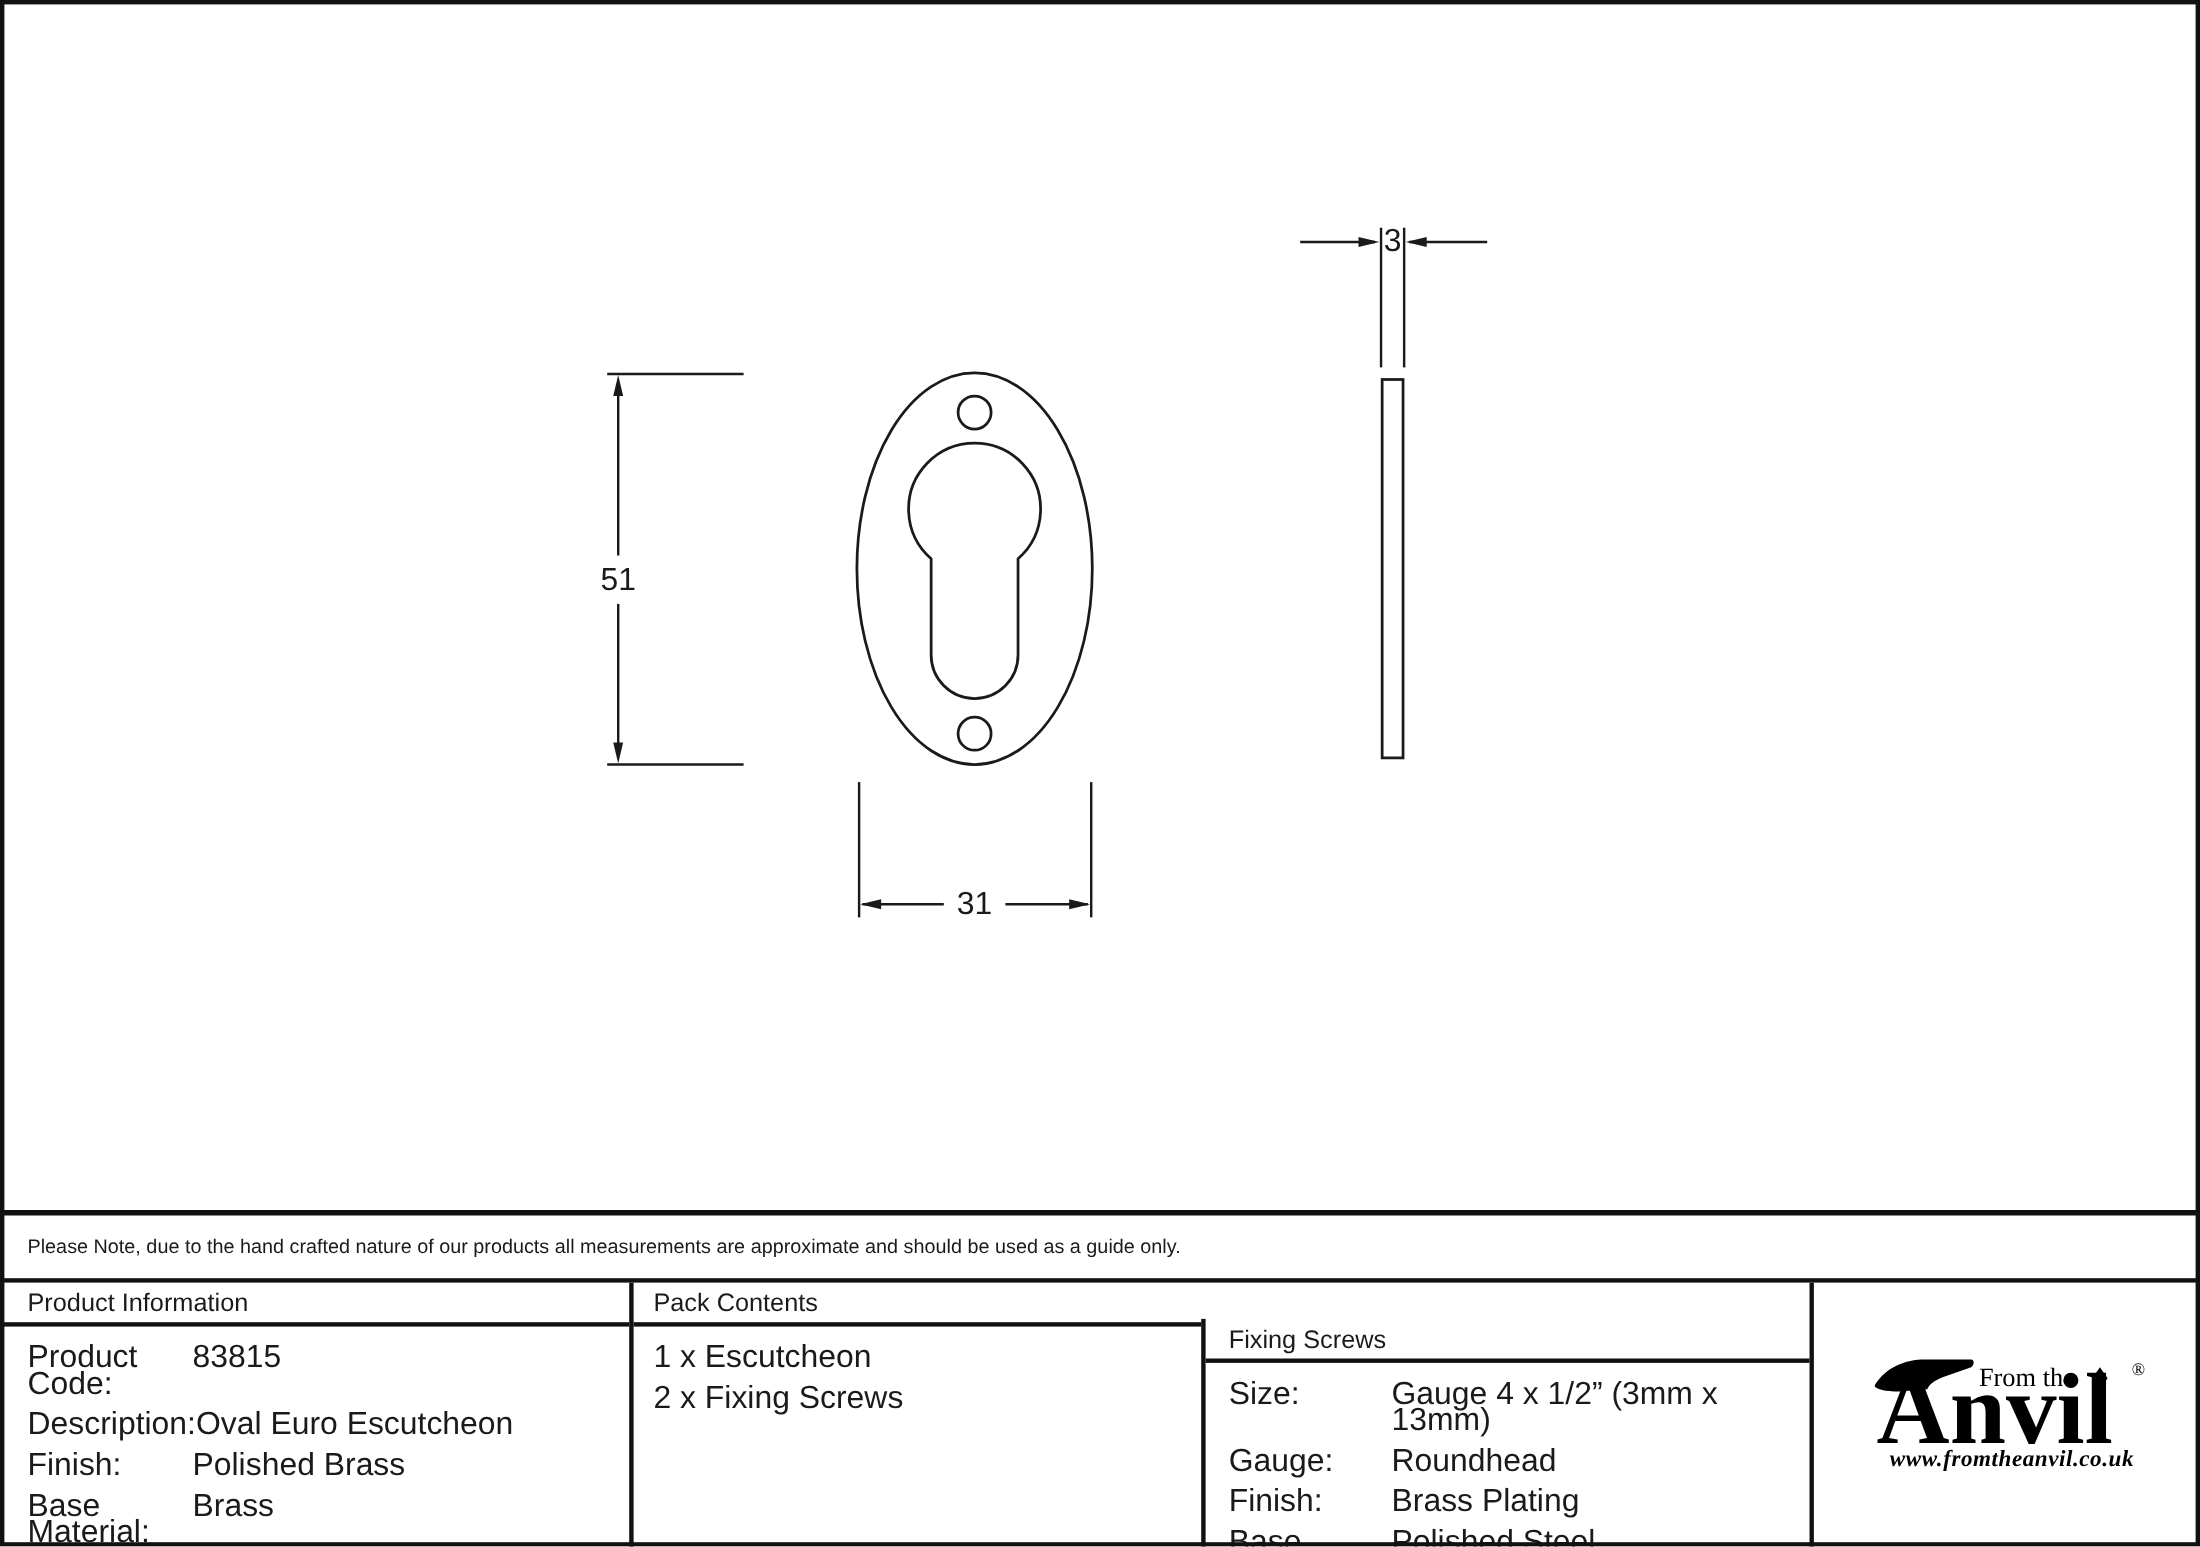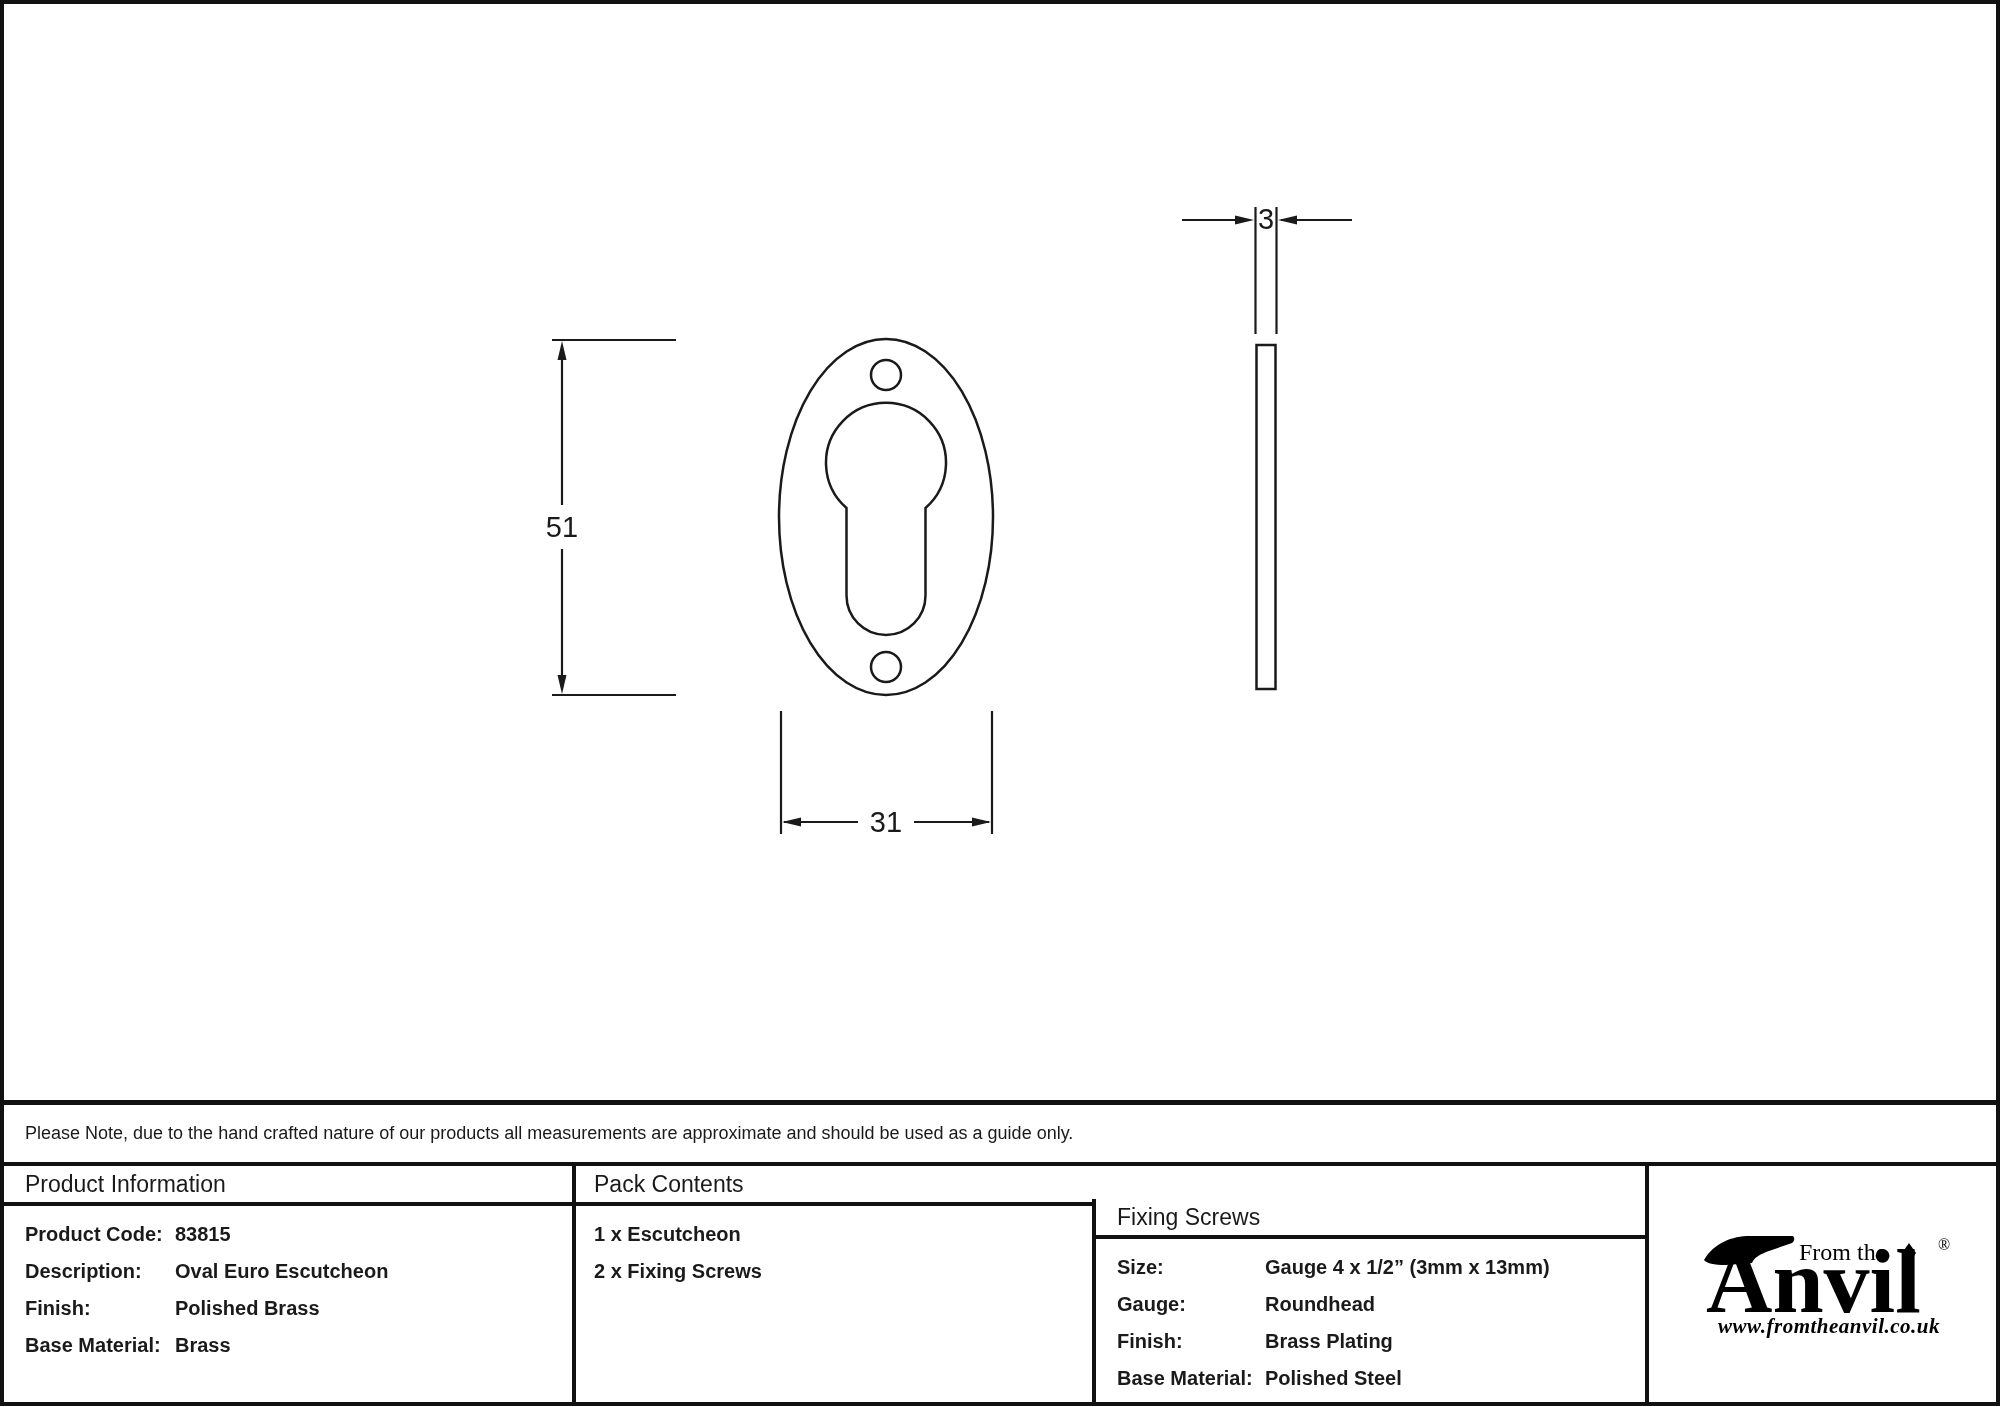--- a/index.html
+++ b/index.html
@@ -34,21 +34,21 @@
   #cell-pack    { left:572px;  width:520px; }
   #cell-screws  { left:1092px; width:553px;margin-top:33px; }
   #cell-logo    { left:1645px; width:355px; }
   .cell-header {
     height:40px; border-bottom:4px solid #111; box-sizing:border-box;
     display:flex; align-items:center; font-size:23px;
   }
   #cell-product .cell-header { padding-left:25px; }
   #cell-pack .cell-header    { padding-left:18px; }
   #cell-screws .cell-header  { padding-left:21px; }
-  .cell-body { font-size:20px;font-weight:bold; }
+  .cell-body { font-size:29px; }
   #cell-product .cell-body { padding:16px 0 0 25px; }
   #cell-pack .cell-body    { padding:16px 0 0 18px; }
   #cell-screws .cell-body  { padding:16px 0 0 21px; }
   .spec-row { display:flex; margin-bottom:13px; line-height:24px; }
   .spec-label { flex:0 0 150px; }
   #cell-screws .spec-label { flex:0 0 148px; }
   .pack-item { margin-bottom:13px; line-height:24px; }
   .logo-wrap { position:absolute; left:55px; top:64px; width:250px; height:110px; }
   .logo-wrap svg text { fill:#000; }
 </style>

